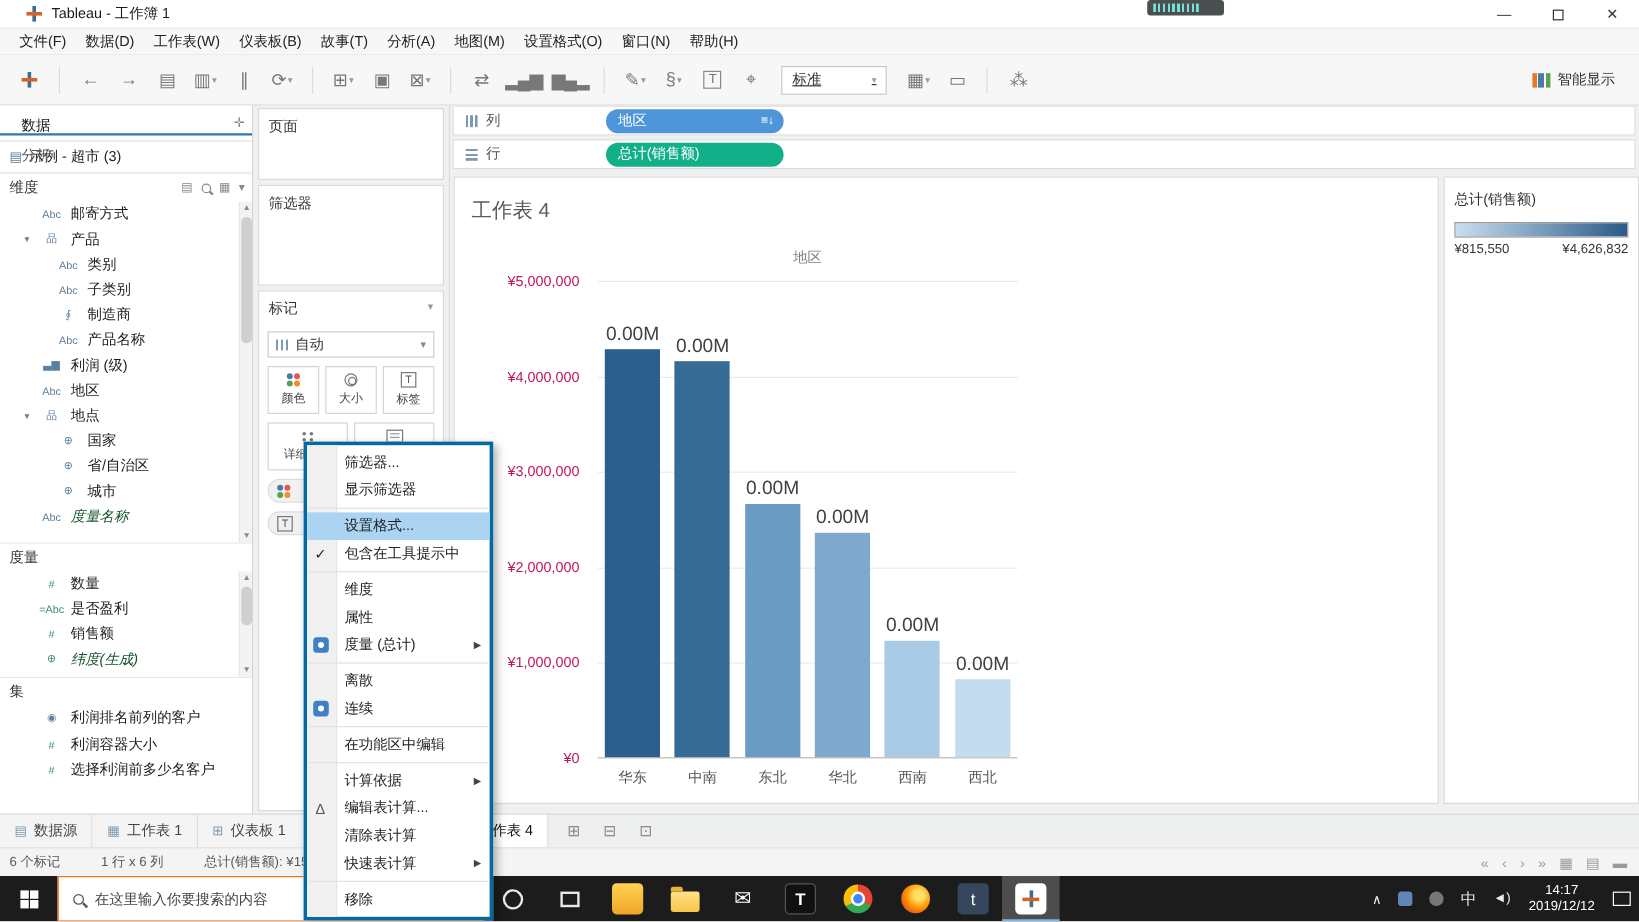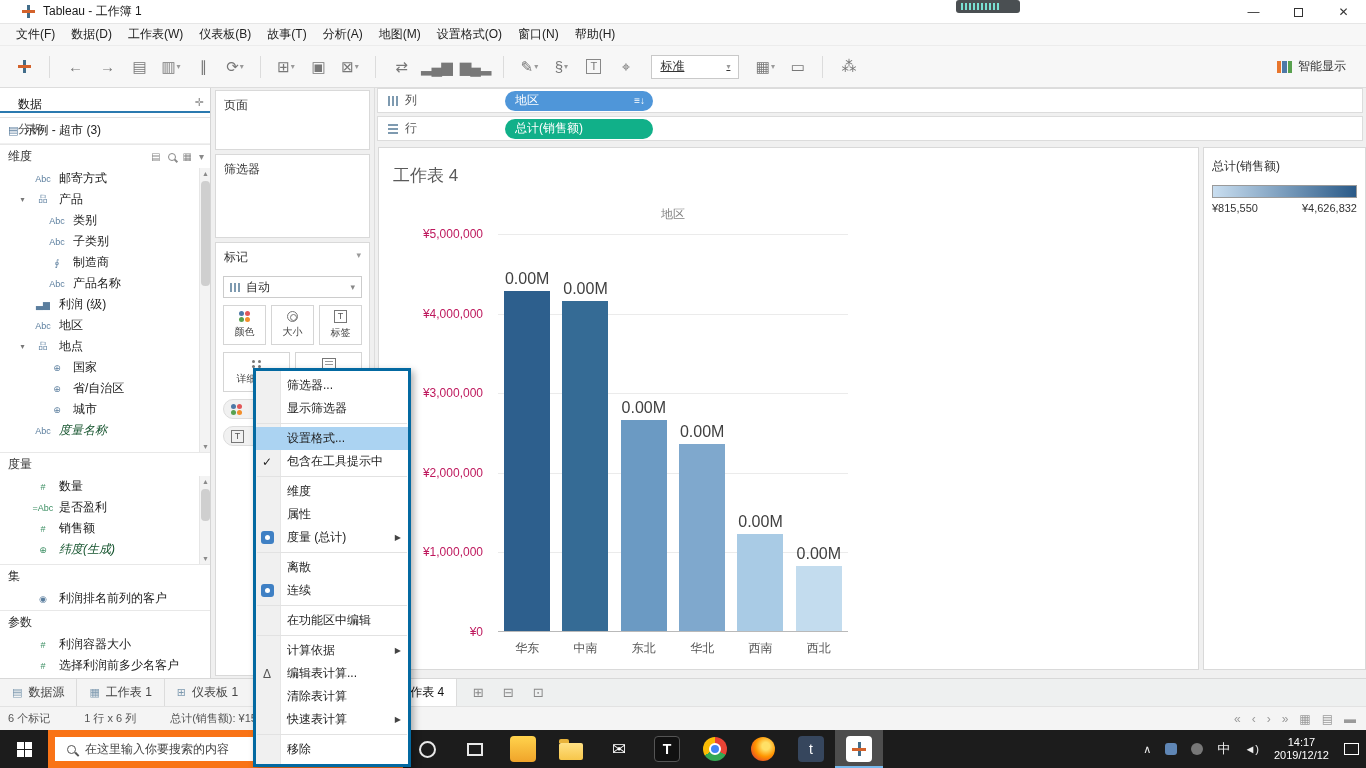--- a/index.html
+++ b/index.html
@@ -133,21 +133,21 @@
 .status-row{position:absolute;top:706px;left:0;right:0;height:24px;background:#f4f4f4;border-top:1px solid #e2e2e2;display:flex;align-items:center;padding-left:8px;color:#555;font-size:11px;}
 .status-item{margin-right:34px;white-space:nowrap;}
 .status-right{margin-left:auto;display:flex;align-items:center;gap:11px;margin-right:10px;color:#9a9a9a;font-size:12px;}
 
 
 .taskbar{position:absolute;top:730px;left:0;right:0;height:38px;background:#1c1c1c;display:flex;align-items:stretch;color:#fff;z-index:20;}
 .tb-slot{width:48px;display:flex;align-items:center;justify-content:center;flex:0 0 auto;}
 .tb-slot.active{background:#4d4d4d;box-shadow:inset 0 -2px 0 #76b9ed;}
 .win-logo{width:15px;height:15px;position:relative;}
 .win-logo::before{content:"";position:absolute;width:7px;height:7px;background:#fff;box-shadow:8px 0 0 #fff,0 8px 0 #fff,8px 8px 0 #fff;}
-.tb-search{width:355px;background:#fff;border:7px solid #f97316;display:flex;align-items:center;gap:9px;padding-left:12px;color:#444;flex:0 0 auto;}
+.tb-search{width:355px;background:#fff;border:1px solid #f97316;display:flex;align-items:center;gap:9px;padding-left:12px;color:#444;flex:0 0 auto;}
 .mag-dark{display:inline-block;width:9px;height:9px;border:1.5px solid #555;border-radius:50%;position:relative;}
 .mag-dark::after{content:"";position:absolute;width:1.5px;height:5px;background:#555;right:-2px;bottom:-4px;transform:rotate(-45deg);}
 .cortana{width:17px;height:17px;border:2px solid #e8e8e8;border-radius:50%;}
 .taskview{width:16px;height:13px;border:2px solid #e8e8e8;}
 .app-ico{width:26px;height:26px;border-radius:4px;display:flex;align-items:center;justify-content:center;font-weight:bold;font-size:14px;}
 .app-yellow{background:linear-gradient(#ffd34d,#f0a42a);}
 .app-folder{width:24px;height:17px;background:linear-gradient(#ffe184,#f7c64a);border-radius:2px;position:relative;margin-top:4px;}
 .app-folder::before{content:"";position:absolute;top:-4px;left:0;width:10px;height:4px;background:#e8b33b;border-radius:2px 2px 0 0;}
 .app-mail{font-size:17px;color:#fff;font-weight:normal;}
 .app-blackt{background:#111;border:1px solid #555;color:#fff;}
@@ -420,23 +420,20 @@
     <div class="section-header">
       <span>集</span>
     </div>
     <div class="field-list" id="set-list">
         <div class="field-row" style="padding-left: 6px;">
           <span class="f-caret"></span>
           <span class="f-icon dim">◉</span>
           <span class="f-label">利润排名前列的客户</span>
         </div>
       </div>
-    <div class="section-header">
-      <span>参数</span>
-    </div>
     <div class="field-list" id="param-list">
         <div class="field-row" style="padding-left: 6px;">
           <span class="f-caret"></span>
           <span class="f-icon meas">#</span>
           <span class="f-label">利润容器大小</span>
         </div>
         <div class="field-row" style="padding-left: 6px;">
           <span class="f-caret"></span>
           <span class="f-icon meas">#</span>
           <span class="f-label">选择利润前多少名客户</span>

